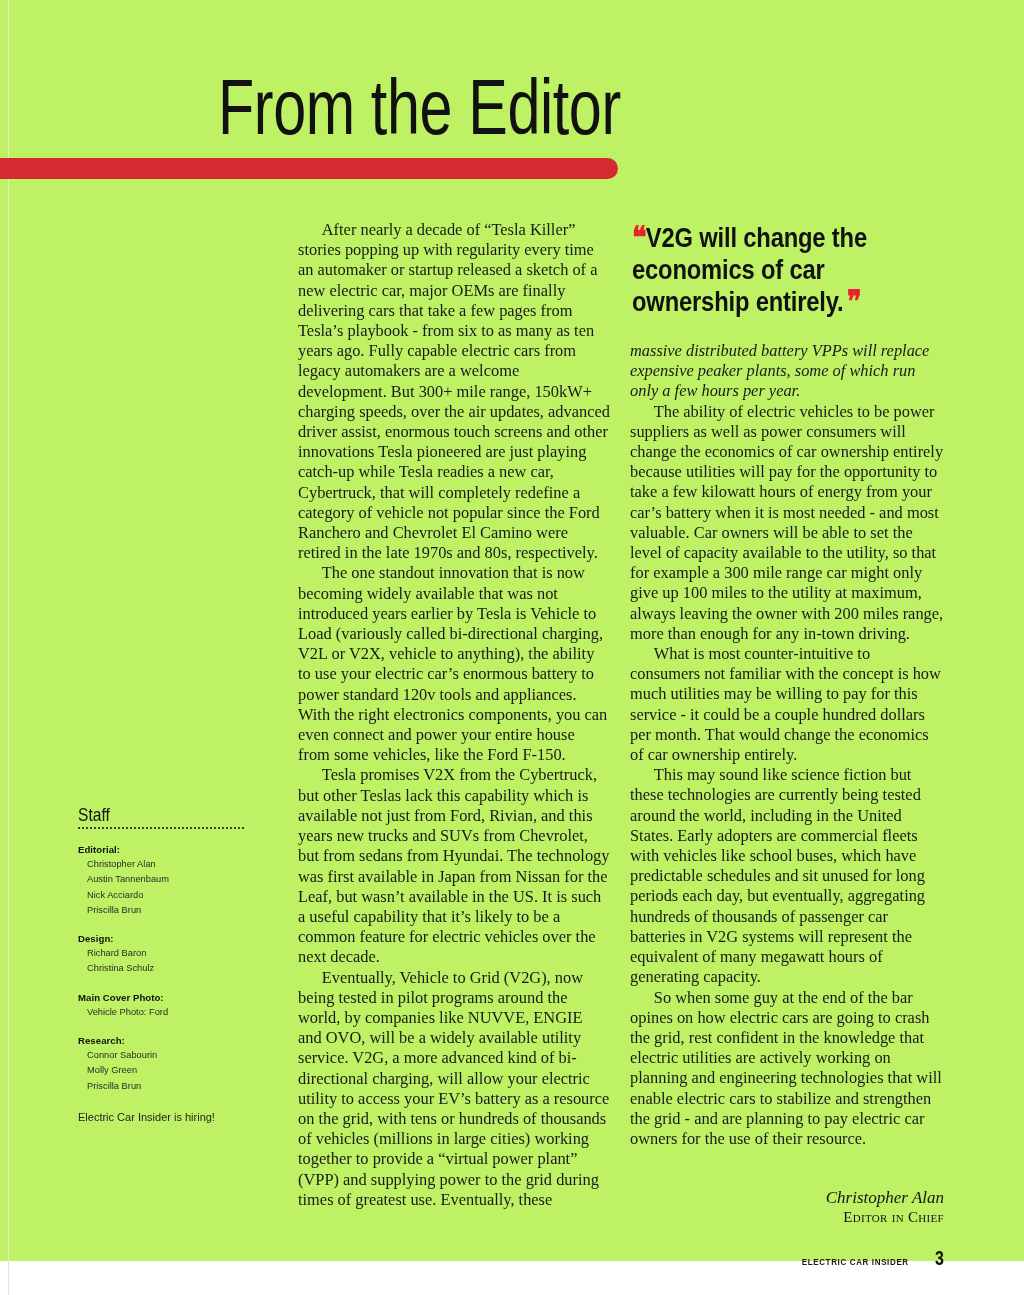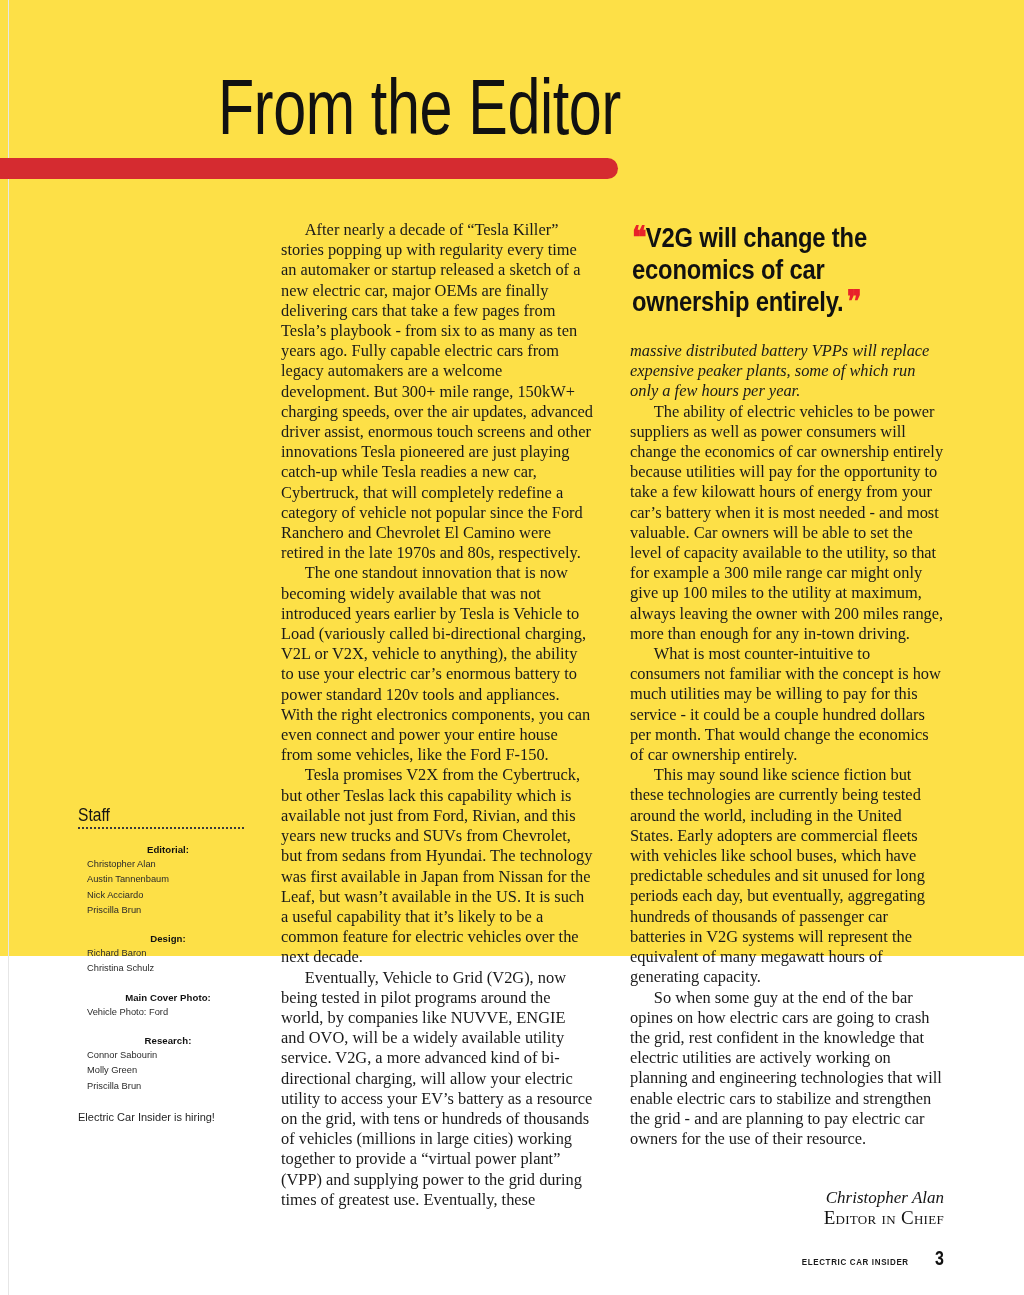--- a/index.html
+++ b/index.html
@@ -12,22 +12,22 @@
     height: 1295px;
     position: relative;
     font-family: "Liberation Serif", serif;
     overflow: hidden;
   }
 
   .page {
     position: absolute;
     left: 0; top: 0;
     width: 1024px;
-    height: 956px;
-    background: #fde047;
+    height: 1261px;
+    background: #bef264;
   }
 
   
   .page-edge-rule {
     position: absolute;
     left: 8px; top: 0;
     width: 1px;
     height: 1295px;
     background: #e6e6e6;
   }
@@ -66,21 +66,21 @@
     font-size: 16.4px;
     line-height: 20.2px;
     color: #1a1a1a;
     text-align: left;
   }
   .col p {
     margin: 0;
     text-indent: 1.45em;
   }
   .col-1 {
-    left: 281px;
+    left: 298px;
     top: 220px;
     width: 312px;
   }
   .col-2 {
     left: 630px;
     top: 341px;
     width: 314px;
   }
   .col-2 p.first {
     text-indent: 0;
@@ -139,21 +139,20 @@
     border-top: 2px dotted #3a3a3a;
   }
   .staff-group { margin-top: 14px; }
   .staff-group.tight { margin-top: 13px; }
   .staff-label {
     font-size: 9.6px;
     font-weight: 700;
     line-height: 14px;
     color: #111111;
     letter-spacing: 0.05px;
-    text-align: center;
   }
   .staff-name {
     font-size: 9.3px;
     font-weight: 400;
     line-height: 15.3px;
     color: #2a2a2a;
     padding-left: 9px;
   }
   .staff-note {
     margin-top: 16px;
@@ -179,21 +178,21 @@
     text-align: right;
     font-family: "Liberation Serif", serif;
     color: #141414;
   }
   .sig-name {
     font-style: italic;
     font-size: 17px;
     line-height: 20px;
   }
   .sig-title {
-    font-size: 19px;
+    font-size: 15px;
     line-height: 19px;
     font-variant: small-caps;
     letter-spacing: 0.3px;
   }
 
   
   .footer {
     position: absolute;
     left: 640px;
     top: 1248px;

